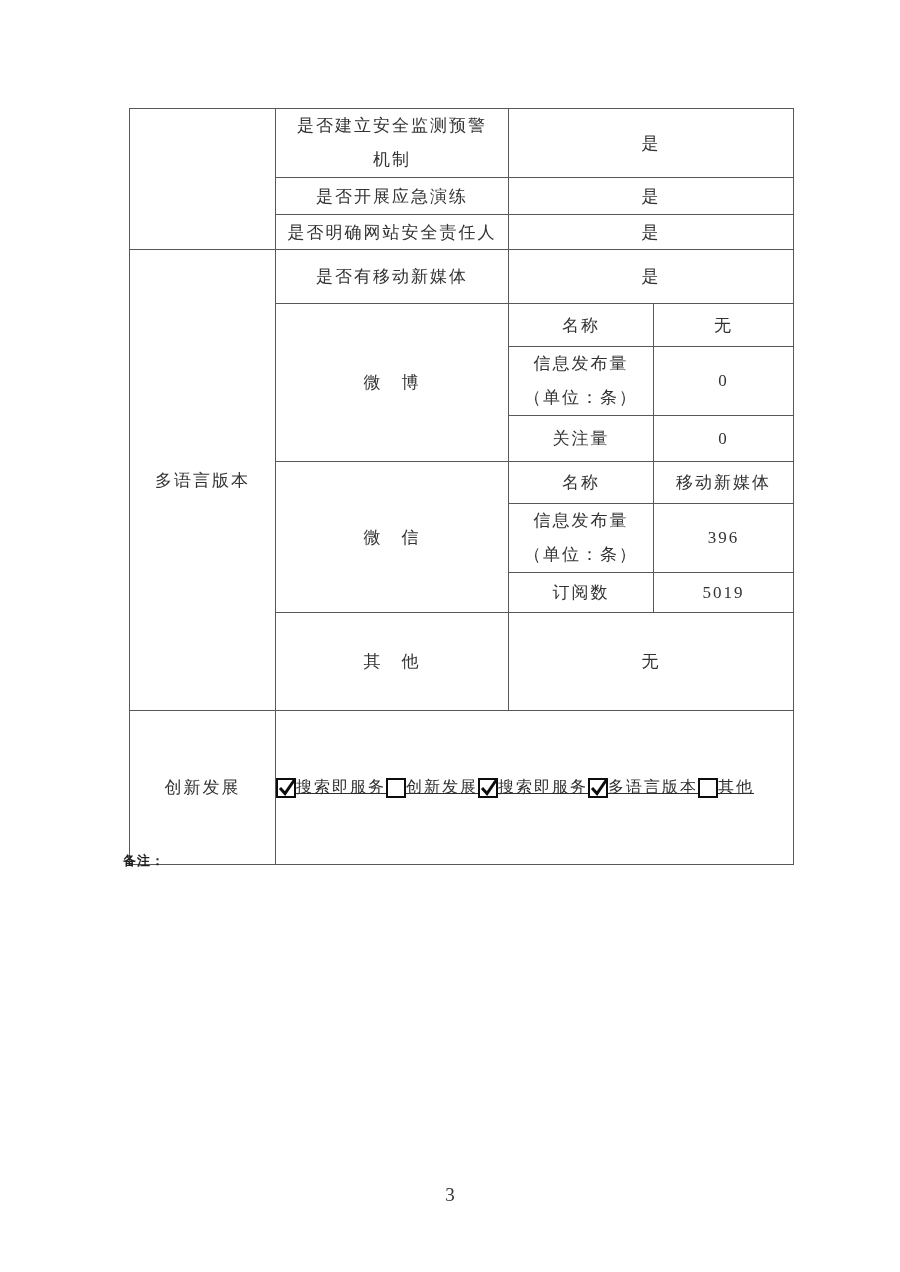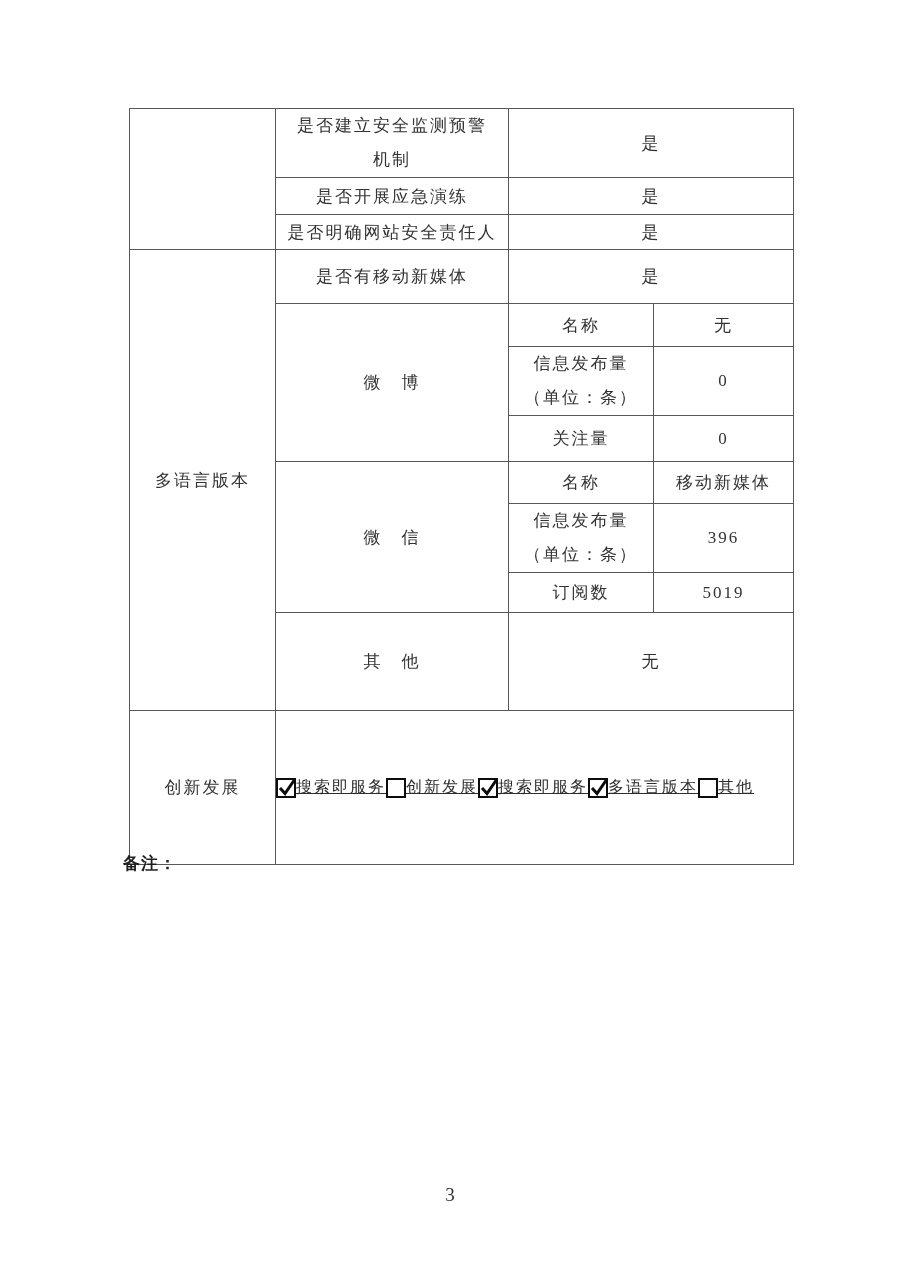--- a/index.html
+++ b/index.html
@@ -60,21 +60,21 @@
     font-size:16px;
     letter-spacing:2px;
     color:#2e2e2e;
     white-space:nowrap;
     text-decoration:underline;
   }
   .notes{
     position:absolute;
     left:123px;top:852px;
     font-weight:bold;
-    font-size:17px;
+    font-size:13px;
     letter-spacing:1px;
     color:#1f1f1f;
   }
   .page-number{
     position:absolute;
     left:0;top:1184px;
     width:900px;
     text-align:center;
     font-size:19px;
     color:#333333;

